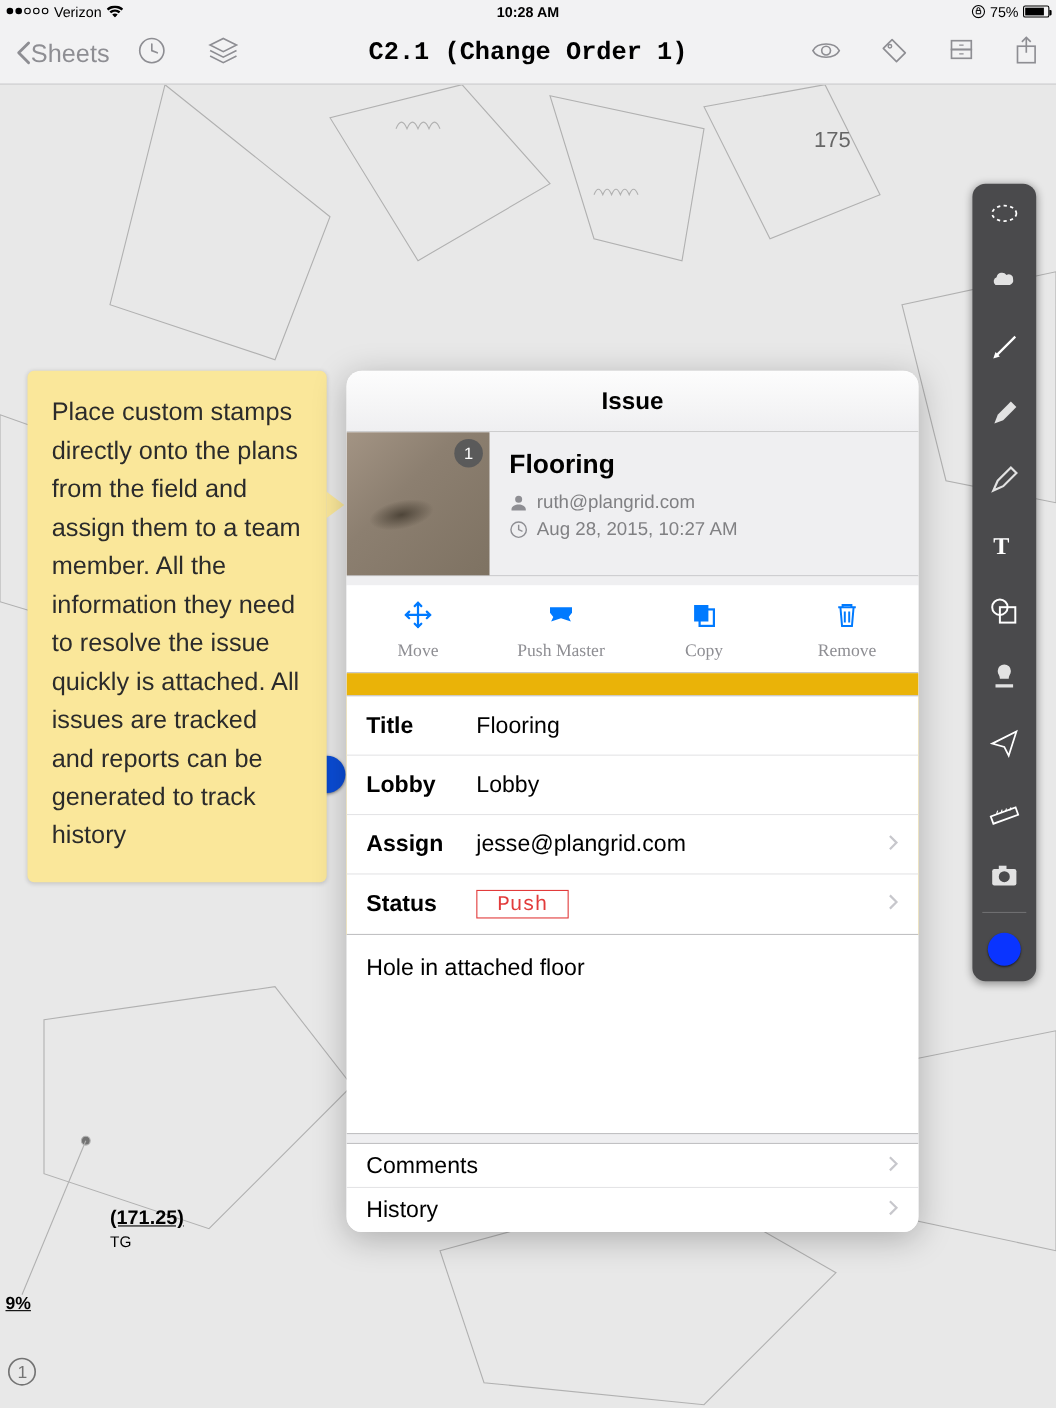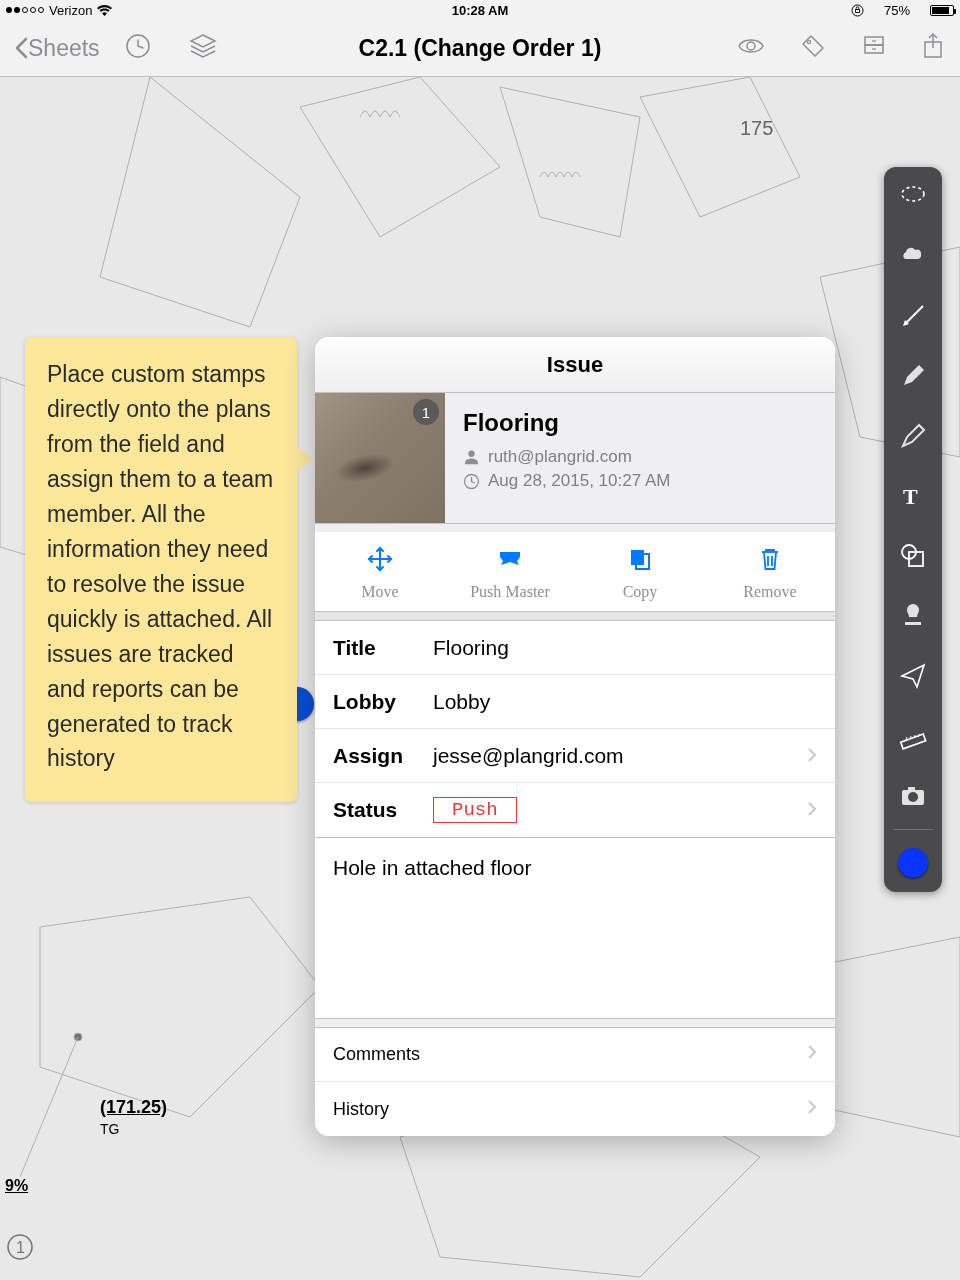--- a/index.html
+++ b/index.html
@@ -5,31 +5,31 @@
   * { margin:0; padding:0; box-sizing:border-box; -webkit-font-smoothing:antialiased; }
   body { width:960px; height:1280px; overflow:hidden; font-family:-apple-system,"Helvetica Neue",Helvetica,Arial,sans-serif; background:#e8e8e8; position:relative; }
 
   
   .status-bar { width:100%; height:20px; background:#f2f2f3; display:flex; align-items:center; font-size:13px; color:#000; padding:0 6px; position:relative; }
   .status-left { display:flex; align-items:center; gap:5px; }
   .sig-dots { display:flex; gap:2px; }
   .sig-dots span { width:6px; height:6px; border-radius:50%; background:#000; display:inline-block; }
   .sig-dots span.empty { background:transparent; border:1px solid #000; }
   .status-time { position:absolute; left:50%; transform:translateX(-50%); font-weight:600; }
-  .status-right { margin-left:auto; display:flex; align-items:center; gap:20px;text-align:center; }
+  .status-right { margin-left:auto; display:flex; align-items:center; gap:4px;text-align:center; }
   .batt { width:24px; height:11px; border:1px solid #000; border-radius:2px; position:relative; }
   .batt::after { content:""; position:absolute; right:-3px; top:3px; width:2px; height:5px; background:#000; border-radius:0 1px 1px 0; }
   .batt .fill { position:absolute; top:1px; left:1px; bottom:1px; width:75%; background:#000; }
 
   
   .nav-bar { width:100%; height:57px; background:#f2f2f3; border-bottom:1px solid #c1c1c3; display:flex; align-items:center; padding:0 14px; gap:26px; }
   .nav-left { display:flex; align-items:center; gap:6px;text-align:right; }
   .nav-back { display:flex; align-items:center; color:#8e8e93; font-size:23px; }
   .nav-back svg { width:14px; height:22px; }
-  .nav-title { position:absolute; left:50%; transform:translateX(-50%); font-size:23px; font-weight:600; color:#000; }
+  .nav-title { position:absolute; left:50%; transform:translateX(-50%); font-size:23px; font-weight:600; color:#000;font-family:Liberation Mono, monospace; }
   .nav-icon { color:#8e8e93; }
   .nav-right { margin-left:auto; display:flex; align-items:center; gap:32px; }
 
   
   .canvas { position:absolute; top:77px; left:0; right:0; bottom:0; background:#e8e8e8; overflow:hidden; }
   .blueprint-lines { position:absolute; inset:0; opacity:0.5; }
   .tglabel { position:absolute; left:100px; top:1020px; font-family:Arial; font-size:18px; }
   .tglabel .num { text-decoration:underline; font-weight:700; }
   .tgtext { font-size:14px; }
   .pctlabel { position:absolute; left:5px; top:1100px; font-weight:700; text-decoration:underline; }
@@ -65,21 +65,21 @@
   .fields { background:#fff; border-top:1px solid #c1c1c3; border-bottom:1px solid #c1c1c3; margin-top:8px; }
   .field { display:flex; align-items:center; min-height:54px; padding:0 18px; border-bottom:1px solid #e4e4e6; font-size:21px; }
   .field:last-child { border-bottom:none; }
   .field .key { width:100px; font-weight:600; }
   .field .chev { margin-left:auto; color:#c7c7cc; }
   .status-badge { border:1px solid #e23b3b; color:#e23b3b; font-family:"Courier New",monospace; padding:1px 18px; font-size:19px; }
 
   .desc { padding:18px; font-size:21px; min-height:180px; }
 
   .bottom-row { border-top:1px solid #c1c1c3; }
-  .link-row { height:54px; display:flex; align-items:center; padding:0 18px; font-size:18px; border-bottom:1px solid #e4e4e6; }
+  .link-row { height:40px; display:flex; align-items:center; padding:0 18px; font-size:21px; border-bottom:1px solid #e4e4e6; }
   .link-row:last-child { border-bottom:none; }
   .link-row .chev { margin-left:auto; color:#c7c7cc; }
 
   
   .tool-rail { position:absolute; top:90px; right:18px; width:58px; background:#4a4a4c; border-radius:12px; padding:14px 0; display:flex; flex-direction:column; align-items:center; gap:30px; box-shadow:0 2px 8px rgba(0,0,0,0.4); }
   .tool-rail .tool { color:#f1f1f1; width:30px; height:30px; display:flex; align-items:center; justify-content:center; }
   .tool-rail .tool svg { width:28px; height:28px; }
   .tool-rail .color-dot { width:30px; height:30px; border-radius:50%; background:#0a34ff; box-shadow:0 1px 2px rgba(0,0,0,.6); }
   .tool-rail .divider { width:40px; height:1px; background:#6e6e70; margin:-12px 0; }
 </style>
@@ -265,21 +265,21 @@
                 <path d="M7 6l1.5 17h9L19 6"></path>
                 <line x1="11" y1="10" x2="11" y2="20"></line>
                 <line x1="15" y1="10" x2="15" y2="20"></line>
               </g>
             </svg>
           <span class="lab">Remove</span>
         </div>
       </div>
     </div>
 
-    <div style="background:#e5e5e5;padding-top:0;">
+    <div style="background:#eab308;padding-top:12px;">
       <div class="fields">
         <div class="field">
           <span class="key">Title</span>
           <span>Flooring</span>
         </div>
         <div class="field">
           <span class="key">Lobby</span>
           <span>Lobby</span>
         </div>
         <div class="field">

